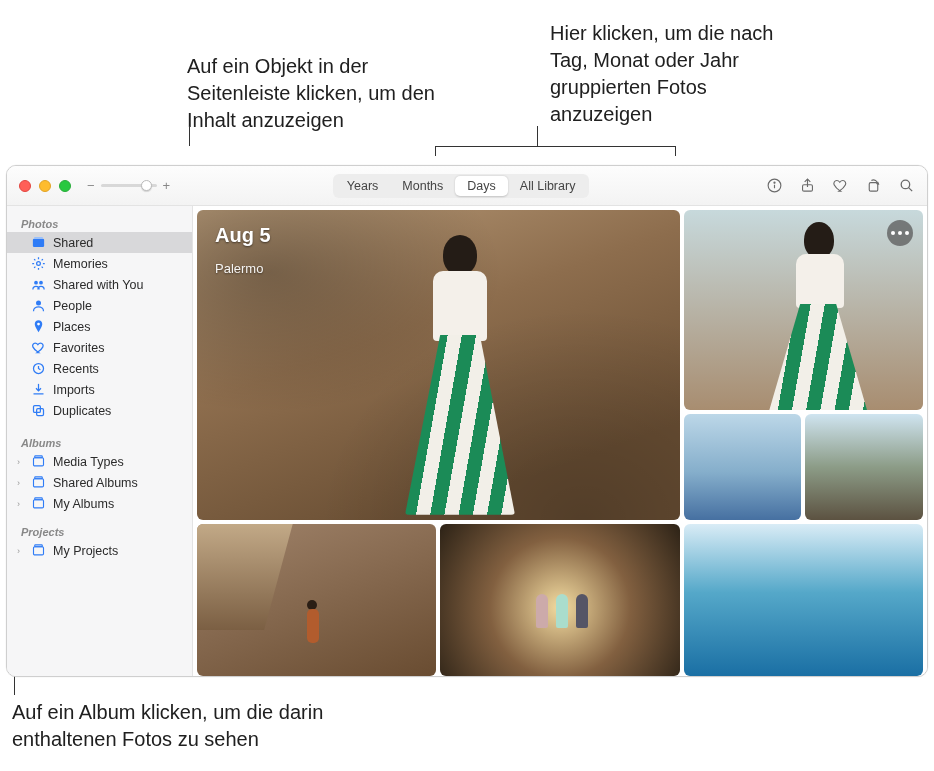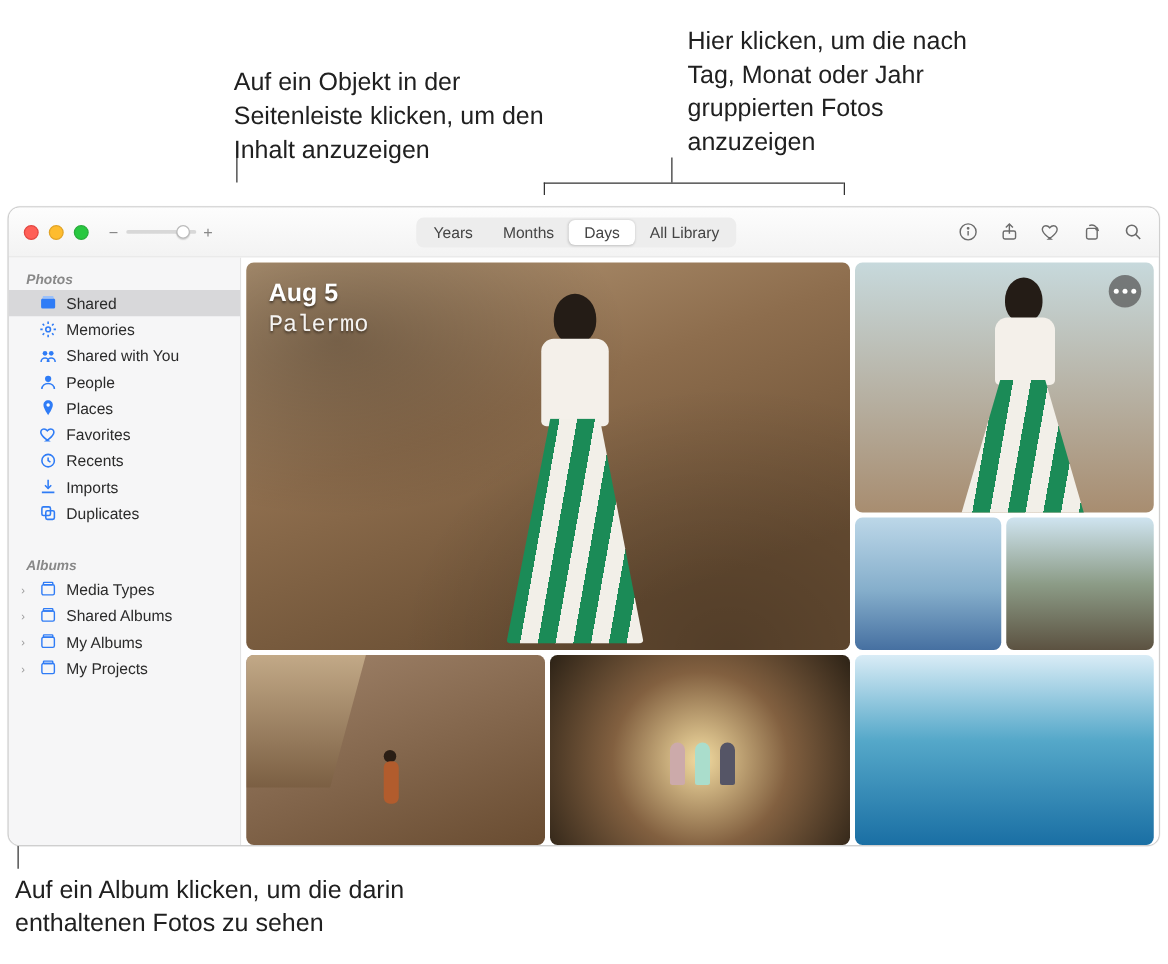--- a/index.html
+++ b/index.html
@@ -182,21 +182,21 @@
     position:absolute; left:42%; top:6%; width:70px; height:190px;
   }
   .fig-person-small .fig-head { top:0; left:20px; width:30px; height:36px; }
   .fig-person-small .fig-torso { top:32px; left:12px; width:48px; height:54px; }
   .fig-person-small .fig-skirt { top:82px; left:-16px; width:100px; height:110px; }
 
   .date-overlay {
     position:absolute; top:14px; left:18px; color:#fff; text-shadow:0 1px 2px rgba(0,0,0,0.5);
   }
   .date-overlay .d-date { font-weight:700; font-size:20px; }
-  .date-overlay .d-place { font-size:19px; opacity:0.92; margin-top:2px;font-family:Liberation Mono, monospace; }
+  .date-overlay .d-place { font-size:13px; opacity:0.92; margin-top:14px; }
 
   .more-btn {
     position:absolute; top:10px; right:10px;
     width:26px; height:26px; border-radius:50%;
     background:rgba(90,90,90,0.75);
     display:flex; align-items:center; justify-content:center;
     gap:3px; cursor:pointer;
   }
   .more-btn span { width:4px; height:4px; border-radius:50%; background:#fff; }
 
@@ -377,21 +377,21 @@
       <div class="sb-item">
         <span class="sb-icon">
           <svg viewBox="0 0 24 24" fill="none" stroke="#2f7cf6" stroke-width="2">
               <rect x="4" y="4" width="11" height="11" rx="2"></rect>
               <rect x="9" y="9" width="11" height="11" rx="2"></rect>
             </svg>
         </span>
         <span>Duplicates</span>
       </div>
 
-      <div class="section-header" style="margin-top:22px">Albums</div>
+      <div class="section-header" style="margin-top:12px">Albums</div>
 
       <div class="sb-item">
         <span class="chev">›</span>
         <span class="sb-icon">
           <svg viewBox="0 0 24 24" fill="none" stroke="#2f7cf6" stroke-width="1.8">
               <rect x="4" y="6" width="16" height="13" rx="2"></rect>
               <rect x="6" y="3" width="12" height="3" rx="1"></rect>
             </svg>
         </span>
         <span>Media Types</span>
@@ -410,20 +410,21 @@
         <span class="chev">›</span>
         <span class="sb-icon">
           <svg viewBox="0 0 24 24" fill="none" stroke="#2f7cf6" stroke-width="1.8">
               <rect x="4" y="6" width="16" height="13" rx="2"></rect>
               <rect x="6" y="3" width="12" height="3" rx="1"></rect>
             </svg>
         </span>
         <span>My Albums</span>
       </div>
 
+      <div class="section-header" style="margin-top:8px">Projects</div>
 
       <div class="sb-item">
         <span class="chev">›</span>
         <span class="sb-icon">
           <svg viewBox="0 0 24 24" fill="none" stroke="#2f7cf6" stroke-width="1.8">
               <rect x="4" y="6" width="16" height="13" rx="2"></rect>
               <rect x="6" y="3" width="12" height="3" rx="1"></rect>
             </svg>
         </span>
         <span>My Projects</span>

